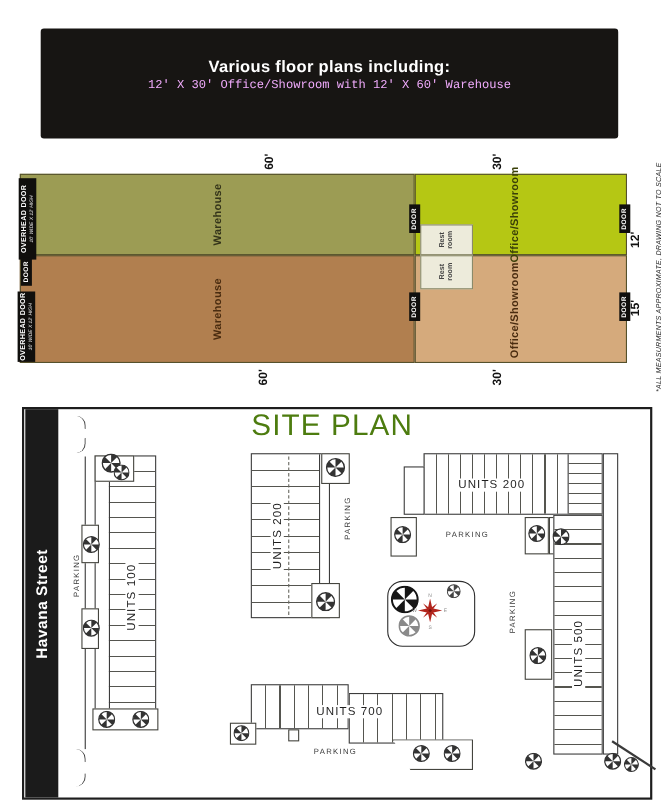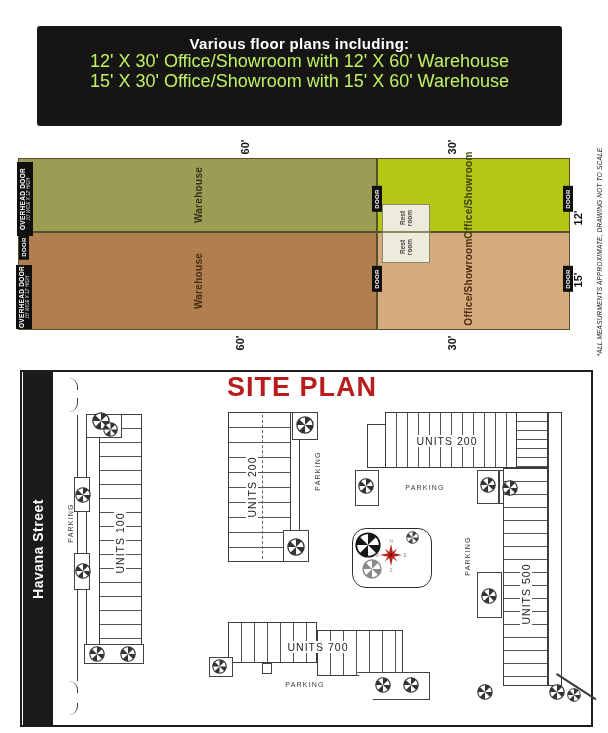--- a/index.html
+++ b/index.html
@@ -4,41 +4,41 @@
 <style>
   html,body{margin:0;padding:0;background:#fff;}
   #app{position:relative;width:608px;height:733px;background:#fff;overflow:hidden;
        font-family:"Liberation Sans",sans-serif;}
   .rot{position:absolute;transform:translate(-50%,-50%) rotate(-90deg);white-space:nowrap;}
   .hlabel{position:absolute;transform:translate(-50%,-50%);white-space:nowrap;}
 
   
   .hdr{position:absolute;left:37px;top:26px;width:525px;height:100px;background:#171513;border-radius:3px;
        color:#fff;text-align:center;}
-  .hdr .t{font-size:15px;font-weight:bold;margin-top:9px;letter-spacing:.3px;}
-  .hdr .l{font-size:18px;line-height:19.5px;color:#bef264;}
+  .hdr .t{font-size:15px;font-weight:bold;margin-top:26px;letter-spacing:.3px;}
+  .hdr .l{font-size:11px;line-height:19.5px;color:#f0abfc;font-family:Liberation Mono, monospace;}
 
   
   .blk{position:absolute;border:1px solid #55512c;box-sizing:border-box;}
   .planlbl{font-size:10px;font-weight:bold;color:#33331a;letter-spacing:.3px;}
   .dim{font-size:11px;font-weight:bold;color:#111;}
   .doorlbl{background:#100f0d;color:#fff;font-size:6px;font-weight:bold;padding:2px 3px;
            letter-spacing:.4px;line-height:6px;}
   .ovh{background:#100f0d;color:#fff;text-align:center;padding:2px 1px;}
   .ovh .m{font-size:6.5px;font-weight:bold;letter-spacing:.3px;line-height:7px;}
   .ovh .s{font-size:4.5px;font-style:italic;line-height:5px;color:#e8e8e8;}
   .rr{position:absolute;background:#edebdb;border:1px solid #8a8a6a;box-sizing:border-box;}
   .rrtxt{font-size:6.5px;font-weight:bold;color:#444;line-height:6.5px;text-align:center;}
   .disc{font-size:6.5px;font-style:italic;color:#222;letter-spacing:.2px;}
 
   
   .siteborder{position:absolute;left:20px;top:370px;width:573px;height:357px;
               border:2px solid #1d1d1d;box-sizing:border-box;background:#fff;}
   .havana{position:absolute;left:23px;top:372px;width:30px;height:353px;background:#1b1b1b;}
-  .stitle{font-size:27px;font-weight:700;color:#b91c1c;letter-spacing:1px;text-align:center;}
+  .stitle{font-size:27px;font-weight:400;color:#4d7c0f;letter-spacing:1px;text-align:center;}
   .bldg{position:absolute;border:1px solid #3c3c3c;box-sizing:border-box;background:#fff;}
   .stripes-h{position:absolute;background-image:repeating-linear-gradient(to bottom,
       transparent 0,transparent calc(var(--sp,14px) - 1px),#55554f calc(var(--sp,14px) - 1px),#55554f var(--sp,14px));}
   .stripes-v{position:absolute;background-image:repeating-linear-gradient(to right,
       transparent 0,transparent calc(var(--sp,13px) - 1px),#55554f calc(var(--sp,13px) - 1px),#55554f var(--sp,13px));}
   .vline{position:absolute;top:0;bottom:0;width:1px;background:#3c3c3c;}
   .dashline{position:absolute;top:2px;bottom:2px;width:0;border-left:1px dashed #66665e;}
   .planter{position:absolute;border:1px solid #44443e;box-sizing:border-box;background:#fff;}
   .unitlbl{font-size:10.5px;color:#1e1e1e;letter-spacing:1px;background:#fff;padding:0 2px;z-index:5;}
   .parklbl{font-size:7px;color:#3a3a3a;letter-spacing:1.2px;z-index:5;}
@@ -79,21 +79,20 @@
           <polygon points="19.1,19.1 13.4,15 12,12 15,13.4"></polygon>
         </g>
         <circle cx="12" cy="12" r="1.6" fill="#7a120c"></circle>
       </symbol>
     </defs>
   </svg>
 
   <div class="hdr">
     <div class="t">Various floor plans including:</div>
     <div class="l">12' X 30' Office/Showroom with 12' X 60' Warehouse</div>
-    <div class="l">15' X 30' Office/Showroom with 15' X 60' Warehouse</div>
   </div>
 
   <div class="blk" style="left: 18px; top: 158px; width: 359px; height: 74px; background-color: rgb(156, 156, 84);"></div>
   <div class="blk" style="left: 377px; top: 158px; width: 193px; height: 74px; background-color: rgb(181, 199, 20);"></div>
   <div class="blk" style="left: 18px; top: 232px; width: 359px; height: 98px; background-color: rgb(177, 127, 79);"></div>
   <div class="blk" style="left: 377px; top: 232px; width: 193px; height: 98px; background-color: rgb(213, 170, 124);"></div>
 
   <div class="rr" style="left: 382px; top: 204px; width: 48px; height: 28px; background-color: rgb(237, 235, 219);"></div>
   <div class="rr" style="left: 382px; top: 232px; width: 48px; height: 31px; background-color: rgb(237, 235, 219);"></div>
   <div class="rot rrtxt" style="left:406px;top:218px;">

